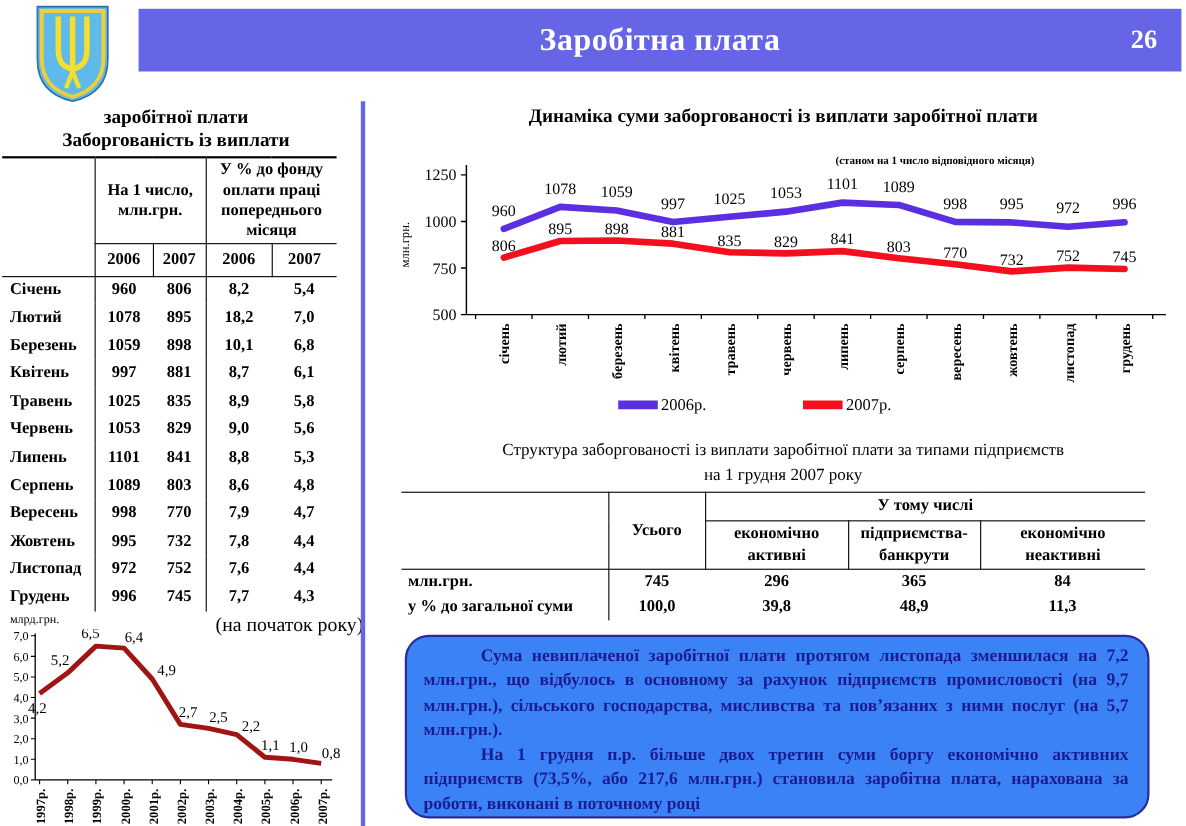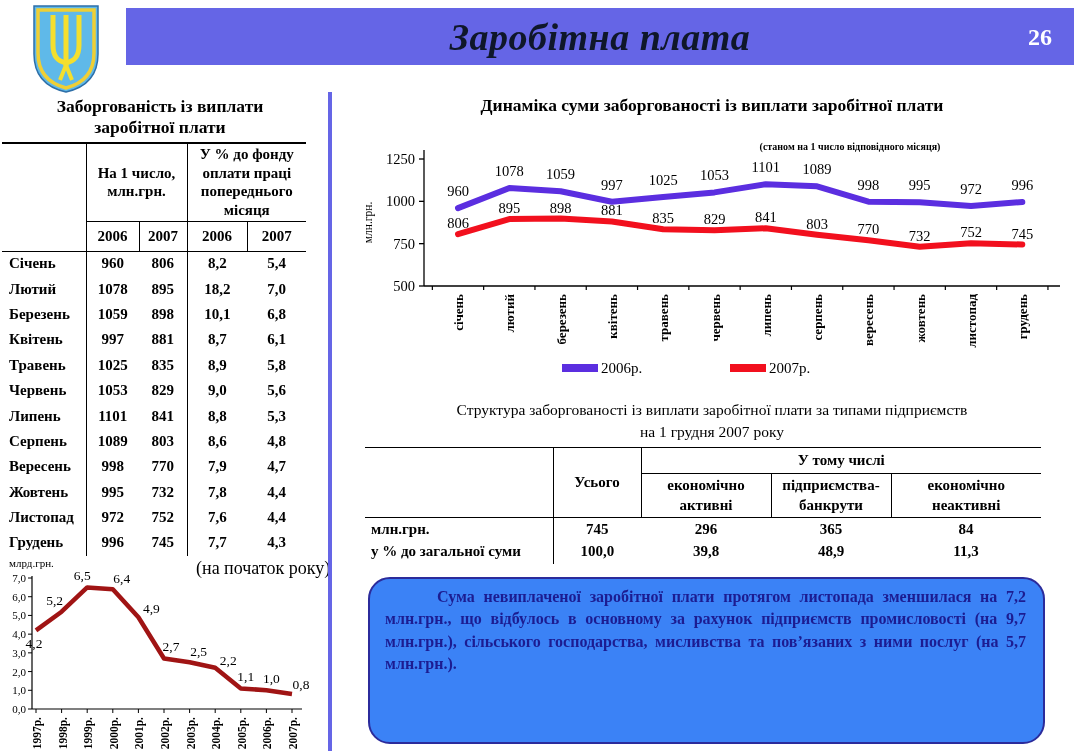--- a/index.html
+++ b/index.html
@@ -2,21 +2,21 @@
 <html><head>
 <meta charset="utf-8">
 <style>
   * { margin:0; padding:0; box-sizing:border-box; }
   html,body { background:#ffffff; }
   body { font-family:"Liberation Serif", serif; width:1078px; height:751px; position:relative; overflow:hidden; }
   .page { position:absolute; left:0; top:0; width:1078px; height:751px; background:#fff; }
 
   .banner { position:absolute; left:126px; top:8px; width:948px; height:57px; background:#6565E6;
             display:flex; align-items:center; justify-content:center; }
-  .banner-title { color:#0f172a; font-weight:bold; font-size:38px; letter-spacing:0.5px;font-style:italic; }
+  .banner-title { color:#ffffff; font-weight:bold; font-size:29px; letter-spacing:0.5px; }
   .banner-page { position:absolute; right:22px; top:50%; transform:translateY(-50%); color:#fff; font-weight:bold; font-size:24px; }
   .arms { position:absolute; left:28px; top:2px; }
 
   .left-title { position:absolute; left:5px; top:96px; width:310px; text-align:center; font-weight:bold; font-size:17.5px; line-height:1.22; color:#000; }
 
   table { border-collapse:collapse; }
   .arrears-table { position:absolute; left:2px; top:142px; width:304px; font-size:15px; font-weight:bold; table-layout:fixed; }
   .arrears-table td { text-align:center; vertical-align:middle; padding:0; }
   .at-corner { border-top:2px solid #000; border-right:1.6px solid #000; border-bottom:1.6px solid #000; }
   .hdr-group { border-top:2px solid #000; border-bottom:1.6px solid #000; padding:3px 2px; line-height:1.25; }
@@ -68,22 +68,22 @@
       <path d="M38,63 L32,78 M38,63 L44,78" stroke-width="4"></path>
     </g>
   </svg>
 
   <div class="banner" style="background: rgb(101, 101, 230);">
     <span class="banner-title">Заробітна плата</span>
     <span class="banner-page">26</span>
   </div>
 
   <div class="left-title">
+    <div>заробітної плати</div>
     <div>Заборгованість із виплати</div>
-    <div>заробітної плати</div>
   </div>
 
   <table class="arrears-table">
     <colgroup>
         <col style="width:84px">
         <col style="width:53px">
         <col style="width:48px">
         <col style="width:60px">
         <col style="width:59px">
       </colgroup>
@@ -369,15 +369,16 @@
           <td>100,0</td>
           <td>39,8</td>
           <td>48,9</td>
           <td>11,3</td>
         </tr>
       </tbody>
   </table>
 
   <div class="summary" style="background: #3b82f6; color: rgb(28, 28, 145); border-color: rgb(43, 43, 155);">
     <p>Сума невиплаченої заробітної плати протягом листопада зменшилася на 7,2 млн.грн., що відбулось в основному за рахунок підприємств промисловості (на 9,7 млн.грн.), сільського господарства, мисливства та пов’язаних з ними послуг (на 5,7 млн.грн.).</p>
+    <p>На 1 грудня п.р. більше двох третин суми боргу економічно активних підприємств (73,5%, або 217,6 млн.грн.) становила заробітна плата, нарахована за роботи, виконані в поточному році</p>
   </div>
 
 </div>
 
 </body></html>

